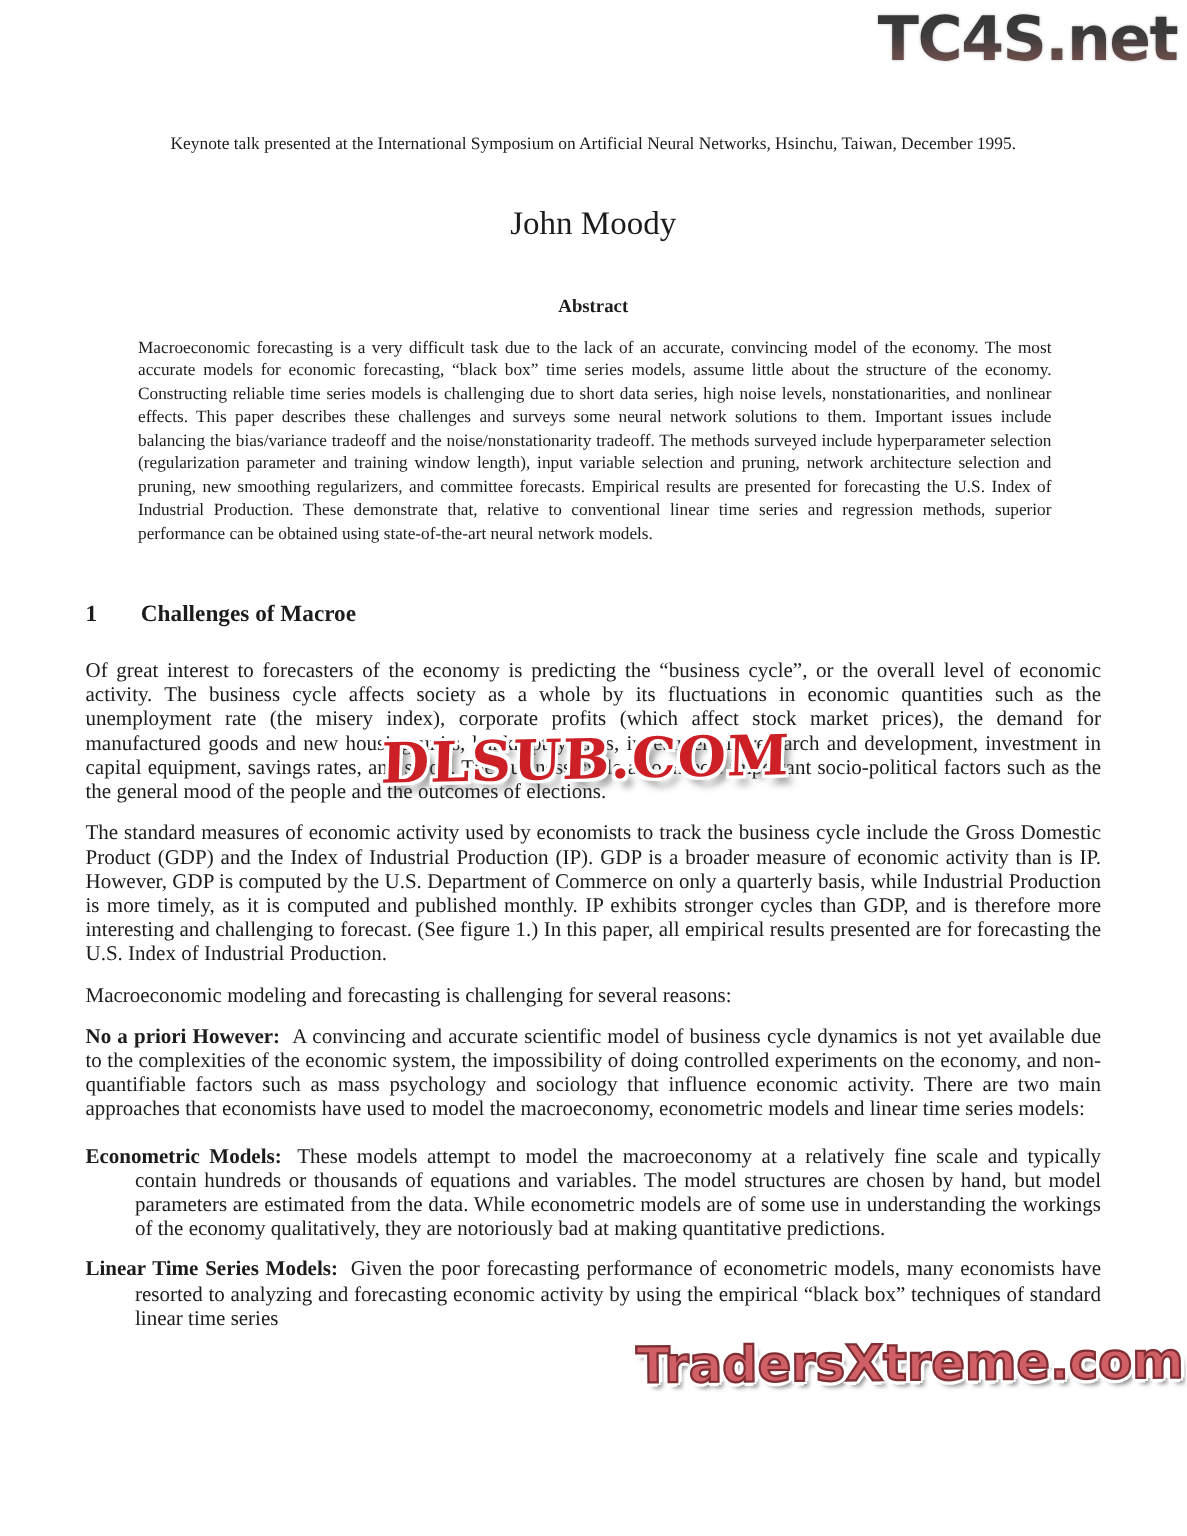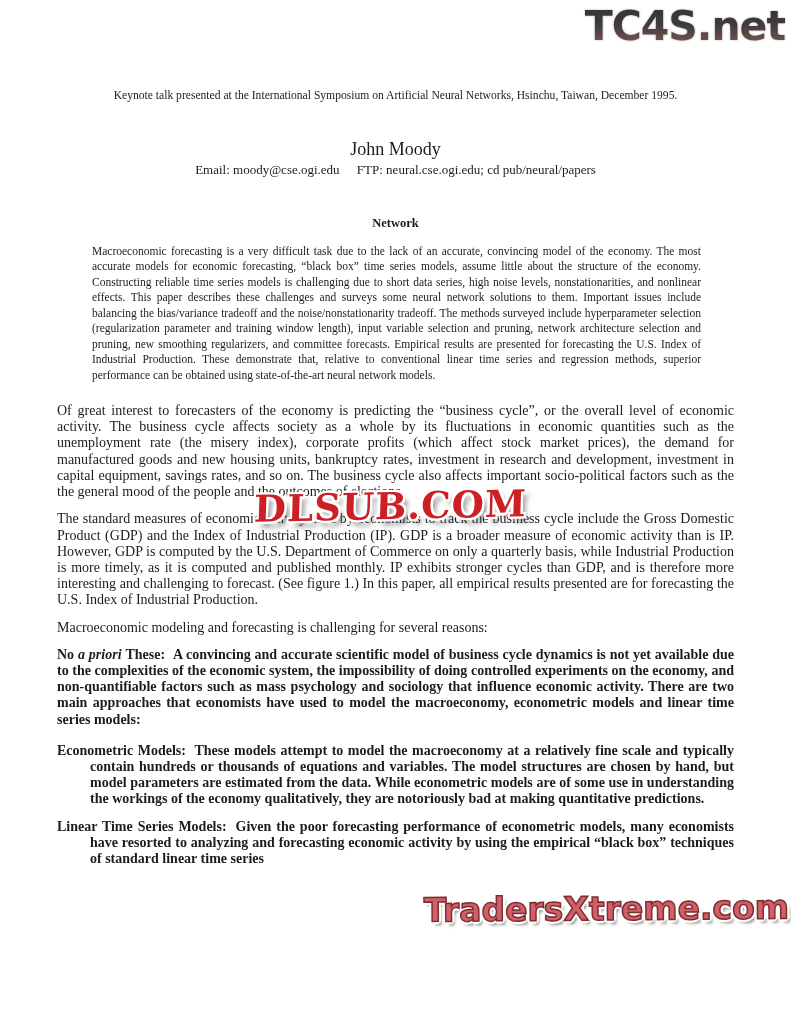--- a/index.html
+++ b/index.html
@@ -78,21 +78,21 @@
   }
   .title {
     margin-top: 36px;
     text-align: center;
     font-size: 22.5px;
     line-height: 30px;
   }
   .author {
     margin-top: 16px;
     text-align: center;
-    font-size: 18px;
+    font-size: 22px;
     line-height: 20px;
   }
   .affiliation {
     margin-top: 2px;
     text-align: center;
     font-size: 15.5px;
     line-height: 18px;
   }
   .contact {
     margin-top: 3px;
@@ -134,22 +134,22 @@
     line-height: 16.2px;
   }
   .para.first { margin-top: 20px; }
   .para.hang {
     padding-left: 33px;
     text-indent: -33px;
     margin-top: 15px;
   }
   .para.hang + .para.hang { margin-top: 11px; }
   .lbl { font-weight: bold; }
-  .lbl-it { font-weight: bold; font-style: italic; }
-  .after-label { margin-left: 4px; font-weight: bold; }
+  .lbl-it { font-weight: bold; }
+  .after-label { margin-left: 4px; }
 
   .page-number {
     position: absolute;
     left: 0; right: 0;
     top: 956px;
     text-align: center;
     font-size: 12.5px;
   }
 </style>
 </head>
@@ -160,39 +160,39 @@
   <div class="wm-top">TC4S.net</div>
 
   <div class="doc">
 
     <div class="keynote">Keynote talk presented at the International Symposium on Artificial Neural Networks, Hsinchu, Taiwan, December 1995.</div>
 
     <div class="title">
     </div>
 
     <div class="author">John Moody</div>
-    <div class="contact">
-      <span>Email: moody@cse.ogi.edu</span>
-      <span class="ftp">FTP: neural.cse.ogi.edu; cd pub/neural/papers</span>
-    </div>
-
-    <div class="abstract-heading">Network</div>
+
+    <div class="abstract-heading">Abstract</div>
     <div class="abstract-body">Macroeconomic forecasting is a very difficult task due to the lack of an accurate, convincing model of the economy. The most accurate models for economic forecasting, “black box” time series models, assume little about the structure of the economy. Constructing reliable time series models is challenging due to short data series, high noise levels, nonstationarities, and nonlinear effects. This paper describes these challenges and surveys some neural network solutions to them. Important issues include balancing the bias/variance tradeoff and the noise/nonstationarity tradeoff. The methods surveyed include hyperparameter selection (regularization parameter and training window length), input variable selection and pruning, network architecture selection and pruning, new smoothing regularizers, and committee forecasts. Empirical results are presented for forecasting the U.S. Index of Industrial Production. These demonstrate that, relative to conventional linear time series and regression methods, superior performance can be obtained using state-of-the-art neural network models.</div>
 
+    <div class="section-heading">
+      <span class="sec-num">1</span>
+      <span>Challenges of Macroe</span>
+    </div>
 
     <div class="para first">Of great interest to forecasters of the economy is predicting the “business cycle”, or the overall level of economic activity. The business cycle affects society as a whole by its fluctuations in economic quantities such as the unemployment rate (the misery index), corporate profits (which affect stock market prices), the demand for manufactured goods and new housing units, bankruptcy rates, investment in research and development, investment in capital equipment, savings rates, and so on. The business cycle also affects important socio-political factors such as the the general mood of the people and the outcomes of elections.</div>
 
     <div class="para">The standard measures of economic activity used by economists to track the business cycle include the Gross Domestic Product (GDP) and the Index of Industrial Production (IP). GDP is a broader measure of economic activity than is IP. However, GDP is computed by the U.S. Department of Commerce on only a quarterly basis, while Industrial Production is more timely, as it is computed and published monthly. IP exhibits stronger cycles than GDP, and is therefore more interesting and challenging to forecast. (See figure 1.) In this paper, all empirical results presented are for forecasting the U.S. Index of Industrial Production.</div>
 
     <div class="para">Macroeconomic modeling and forecasting is challenging for several reasons:</div>
 
     <div class="para">
       <span class="lbl">No</span>
       <span class="lbl-it">a priori</span>
-      <span class="lbl">These:</span>
+      <span class="lbl">However:</span>
       <span class="after-label">A convincing and accurate scientific model of business cycle dynamics is not yet available due to the complexities of the economic system, the impossibility of doing controlled experiments on the economy, and non-quantifiable factors such as mass psychology and sociology that influence economic activity. There are two main approaches that economists have used to model the macroeconomy, econometric models and linear time series models:</span>
     </div>
 
     <div class="para hang">
       <span class="lbl">Econometric Models:</span>
       <span class="after-label">These models attempt to model the macroeconomy at a relatively fine scale and typically contain hundreds or thousands of equations and variables. The model structures are chosen by hand, but model parameters are estimated from the data. While econometric models are of some use in understanding the workings of the economy qualitatively, they are notoriously bad at making quantitative predictions.</span>
     </div>
 
     <div class="para hang">
       <span class="lbl">Linear Time Series Models:</span>

